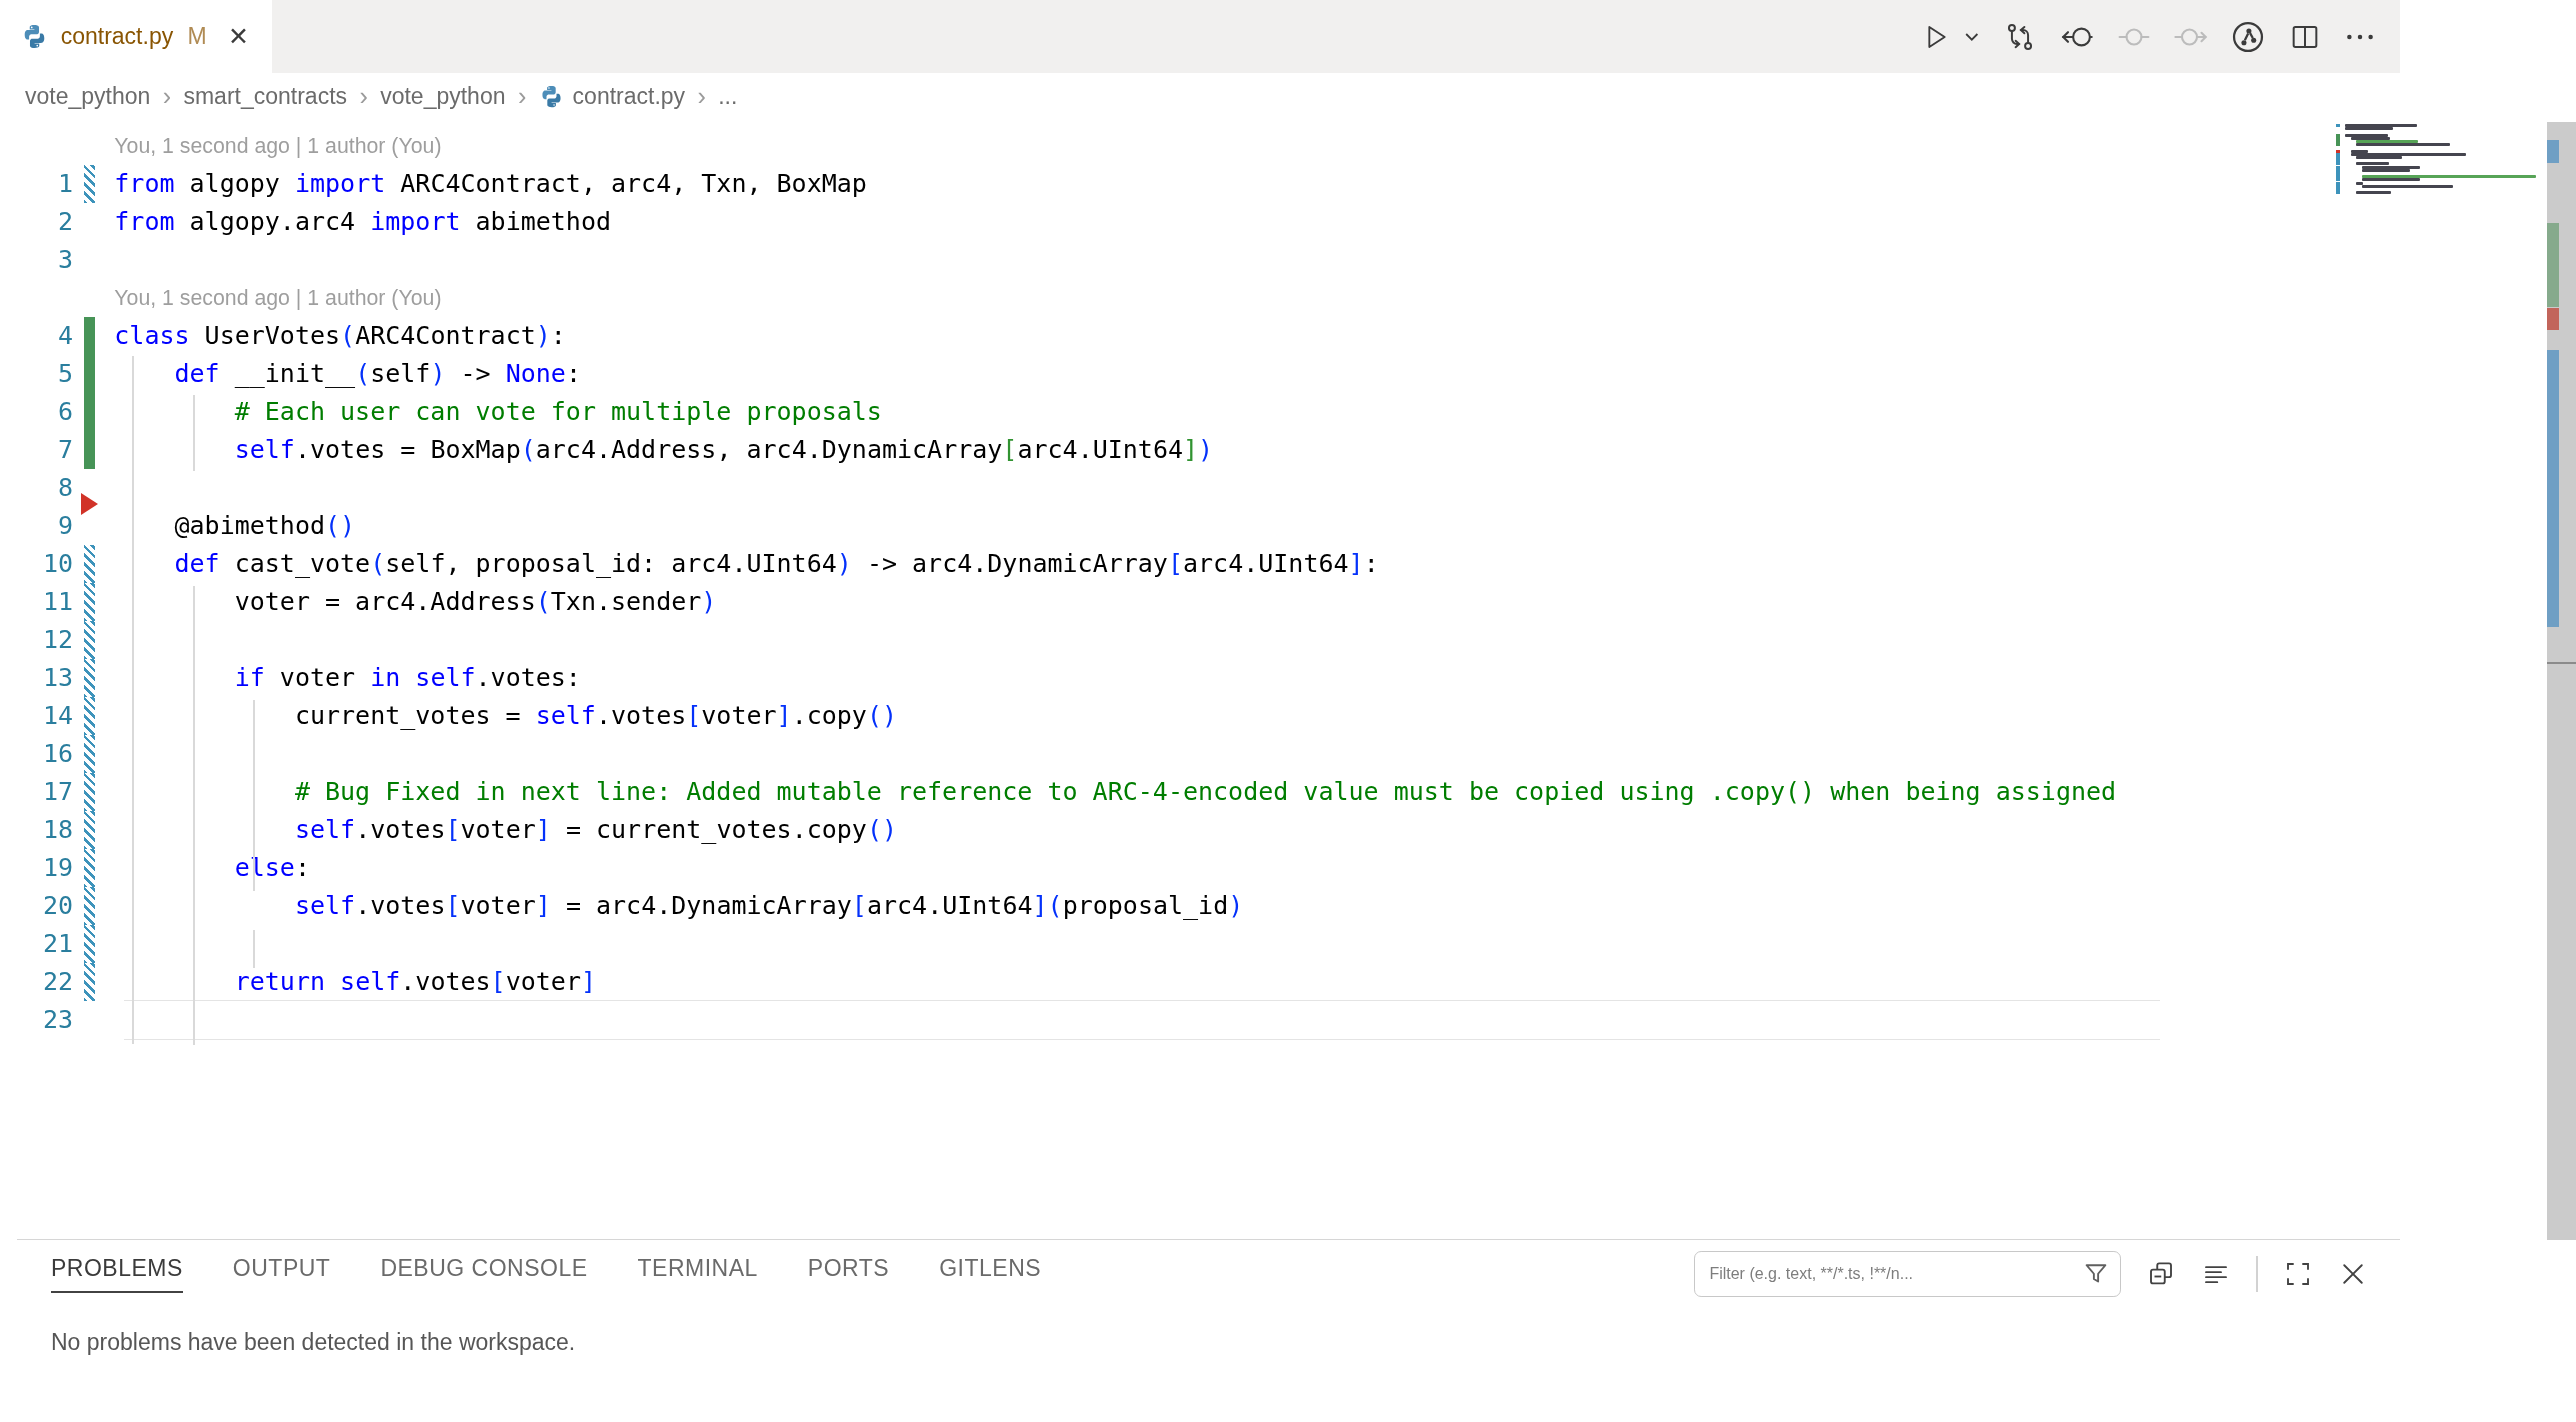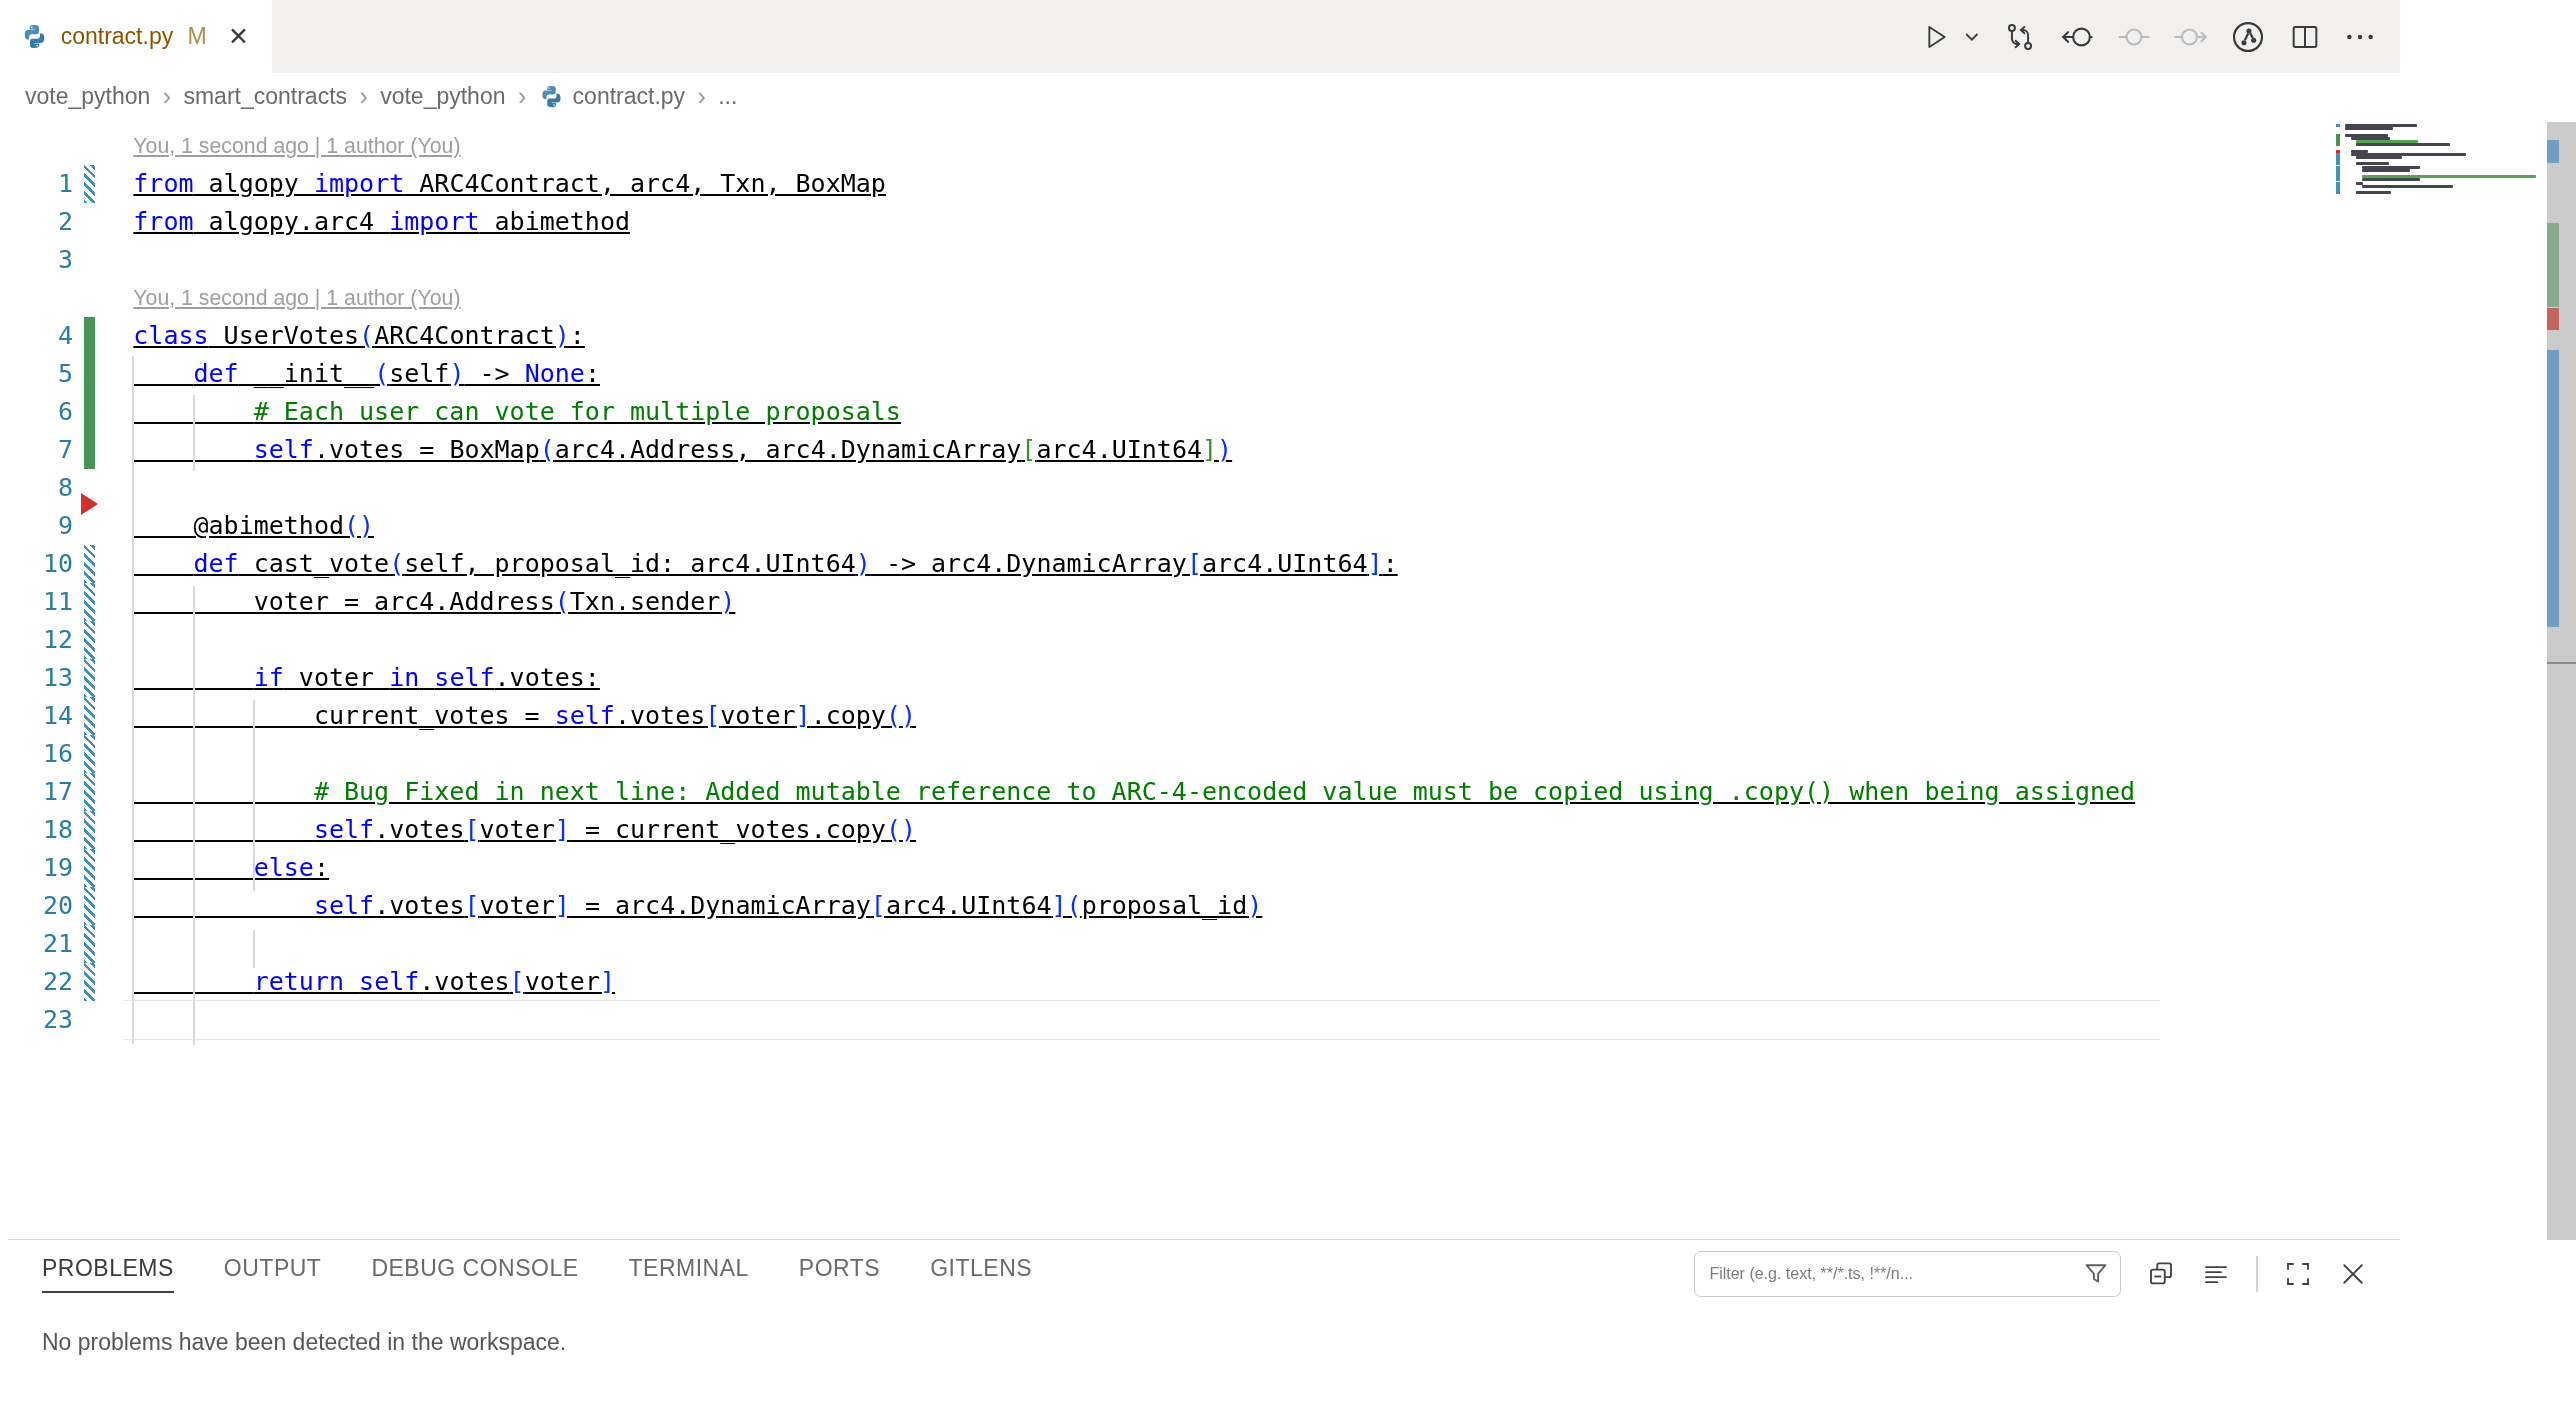--- a/index.html
+++ b/index.html
@@ -23,21 +23,21 @@
   .crumb-sep{color:#9b9b9b;font-size:25px;margin:0 12.4px;}
   .crumb .pyicon{margin-right:9px;}
 
   
   .editor{position:relative;height:1121px;background:#fff;}
   .rows{position:absolute;left:0;top:0;right:240px;padding-top:8px;}
   .row{position:relative;display:flex;height:38px;line-height:38px;
        font-family:"DejaVu Sans Mono",monospace;font-size:25px;white-space:pre;}
   .row .num{width:73px;text-align:right;color:var(--lnum);flex:none;}
   .row .mk{width:11.6px;margin-left:10.7px;flex:none;position:relative;}
-  .row .code{margin-left:38px;flex:none;text-decoration:underline;}
+  .row .code{margin-left:19px;flex:none;}
   .mk.modified{background:repeating-linear-gradient(45deg,#3d93bb 0px,#3d93bb 2.7px,#ffffff 2.7px,#ffffff 6.2px);}
   .mk.added{background:var(--added);}
   .del-tri{position:absolute;left:-2.7px;top:-14.2px;width:0;height:0;
            border-top:11.6px solid transparent;border-bottom:11.6px solid transparent;
            border-left:17px solid var(--deleted);}
   .row.blame .code{font-family:"Liberation Sans",sans-serif;font-size:21.3px;color:var(--blame);}
   .row.cur::before{content:"";position:absolute;left:124px;right:0;top:-0.9px;bottom:-0.9px;
                    border-top:1.8px solid #e4e4e4;border-bottom:1.8px solid #e4e4e4;pointer-events:none;}
   .tk-kw{color:var(--kw);}
   .tk-t{color:var(--txt);}
@@ -48,21 +48,21 @@
 
   
   .minimap{position:absolute;left:2336px;top:5.3px;width:208px;height:98px;}
   .mm-line{position:absolute;height:2.7px;border-radius:0.9px;}
   .mm-mark{position:absolute;left:0;width:4.4px;height:2.7px;}
   .ruler{position:absolute;left:2547px;top:2.7px;bottom:0;width:29px;background:#cbcbcb;}
   .ruler-mark{position:absolute;left:0;width:11.6px;}
   .ruler-line{position:absolute;left:0;right:0;height:2.7px;background:#8b8b8b;}
 
   
-  .panel{position:absolute;left:8px;right:0;bottom:0;height:182px;background:#fff;border-top:1.8px solid #d6d6d6;}
+  .panel{position:absolute;left:17px;right:0;bottom:0;height:182px;background:#fff;border-top:1.8px solid #d6d6d6;}
   .panel-tabs{display:flex;align-items:center;gap:50px;padding-left:34px;height:68px;}
   .panel-tab{font-size:23px;letter-spacing:0.5px;color:#6a6a6a;padding-bottom:9px;border-bottom:2.7px solid transparent;cursor:pointer;}
   .panel-tab.active{color:#3b3b3b;border-bottom-color:#424242;}
   .panel-msg{position:absolute;left:34px;top:89px;font-size:23px;color:#565656;}
   .panel-toolbar{position:absolute;right:32px;top:10.7px;display:flex;align-items:center;gap:25px;}
   .filter-wrap{position:relative;}
   .filter-input{width:427px;height:46px;border:1.8px solid #c8c8c8;border-radius:7.1px;background:#fff;
                 font-family:"Liberation Sans",sans-serif;font-size:16px;color:#333;padding:0 55px 0 14.2px;outline:none;box-sizing:border-box;}
   .filter-input::placeholder{color:#7d7d7d;}
   .filter-funnel{position:absolute;right:10.7px;top:8px;}

